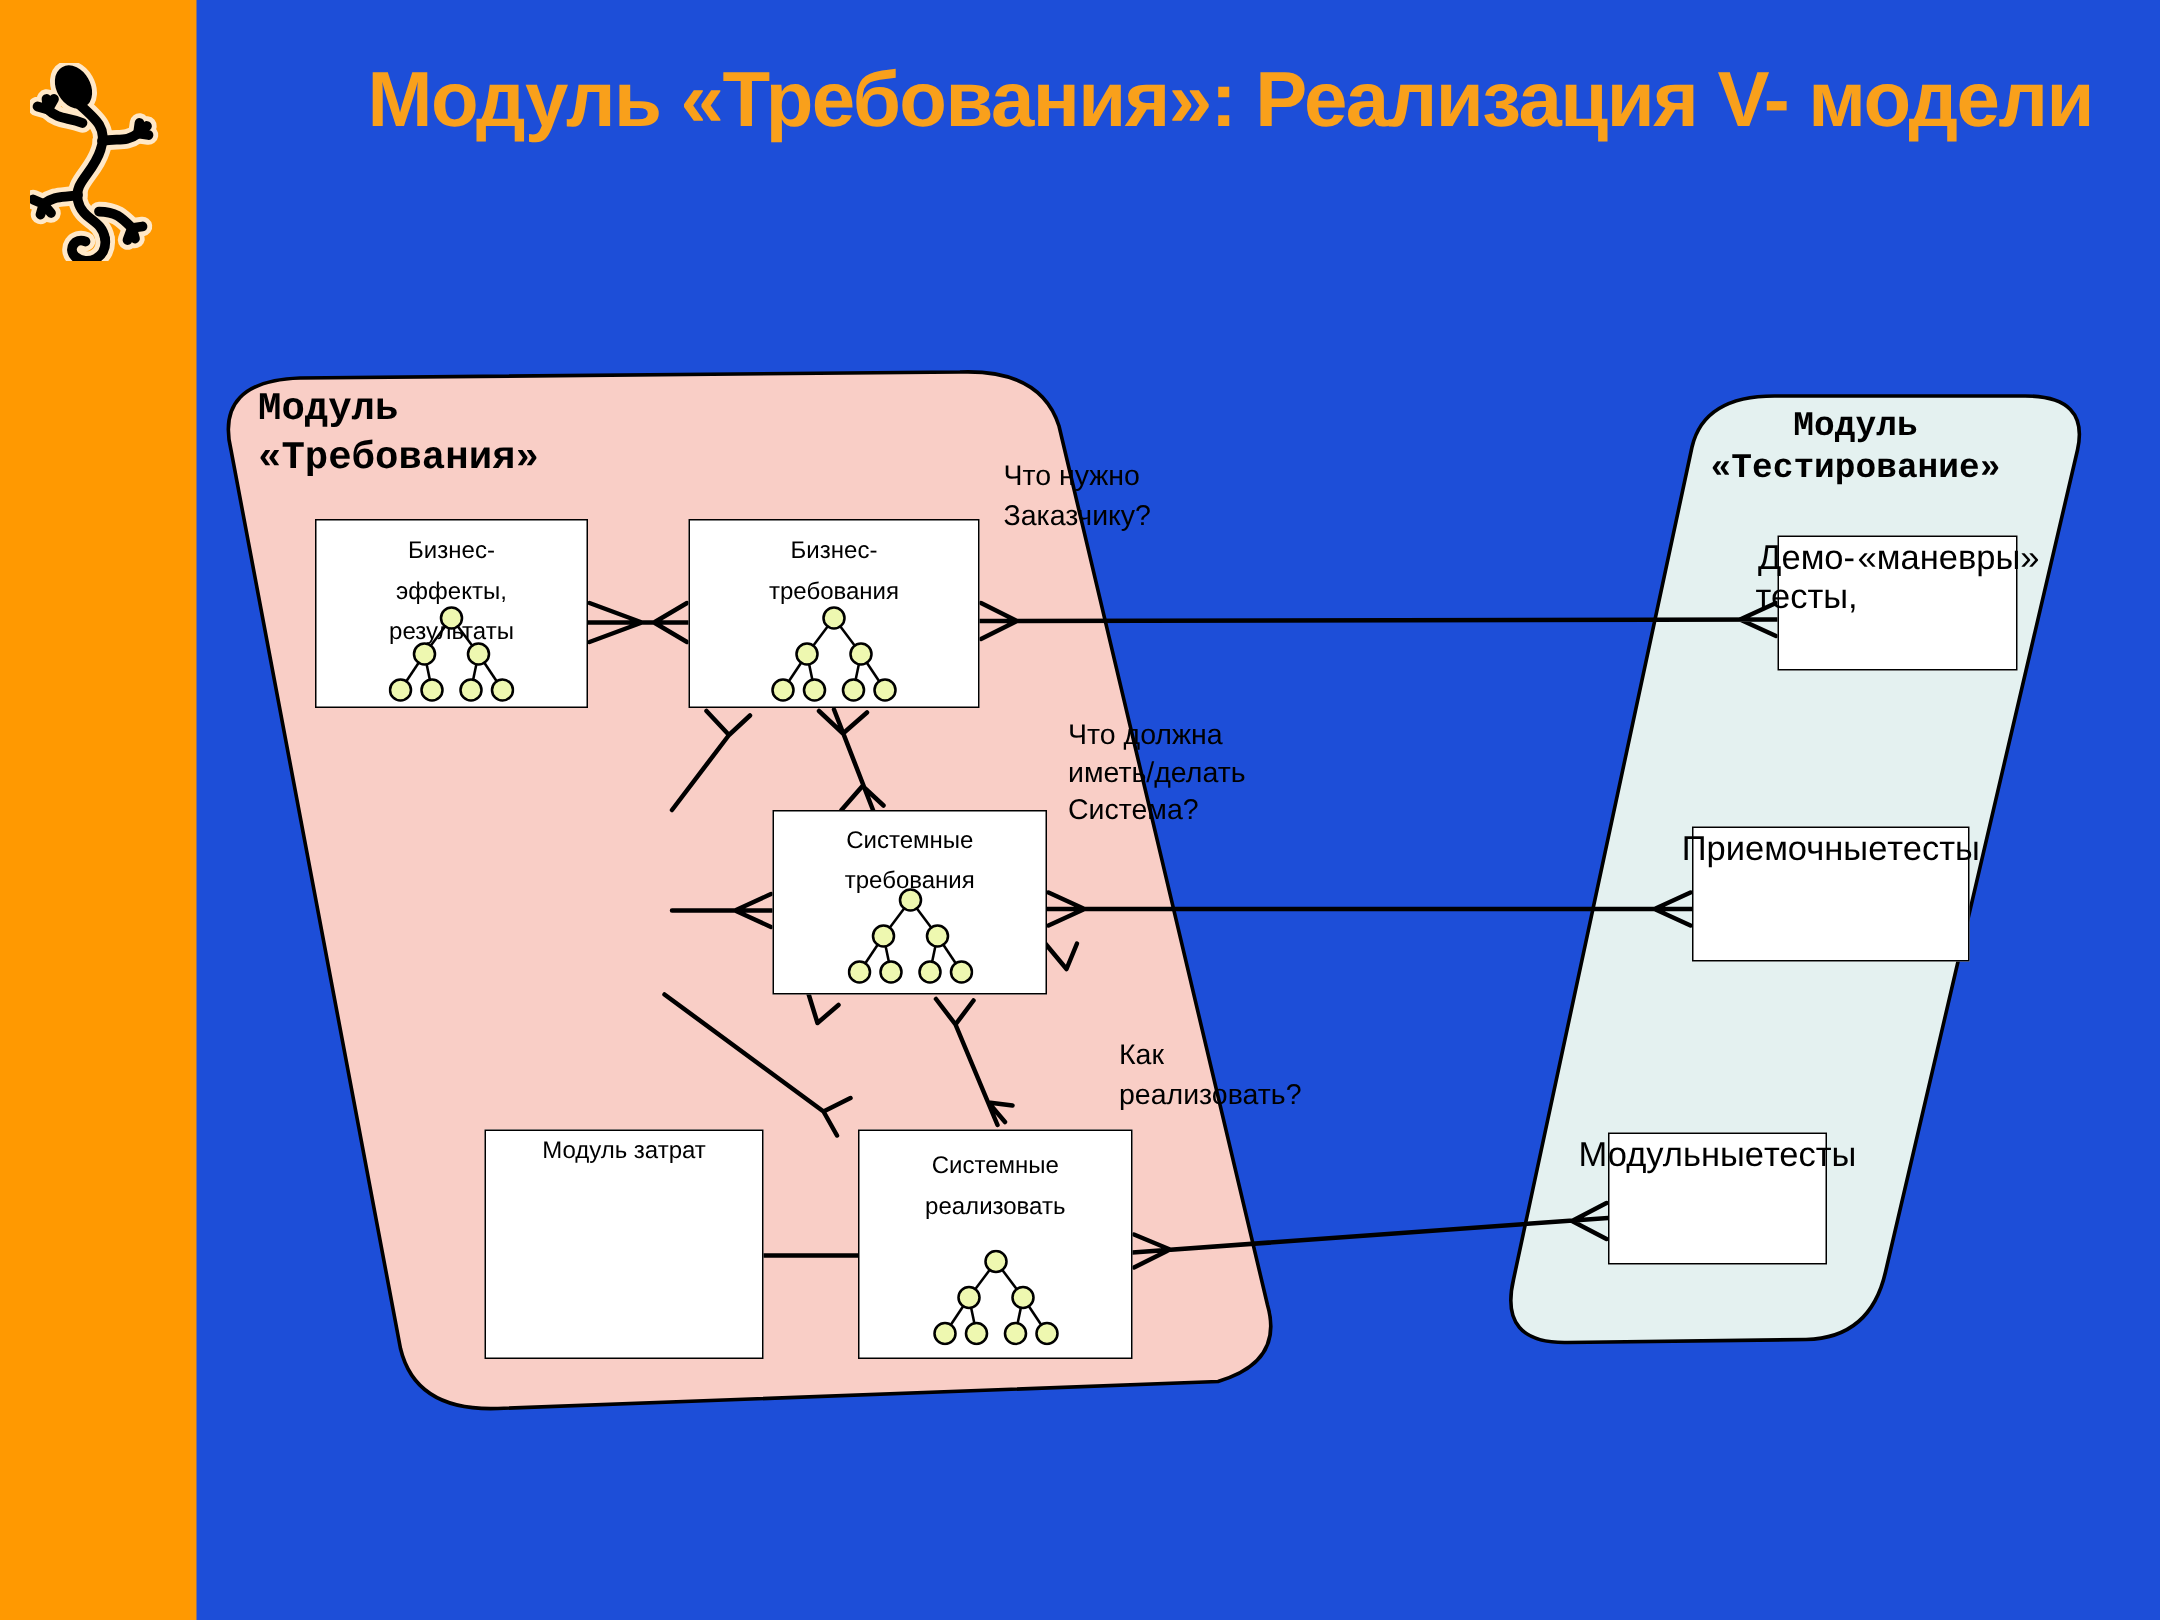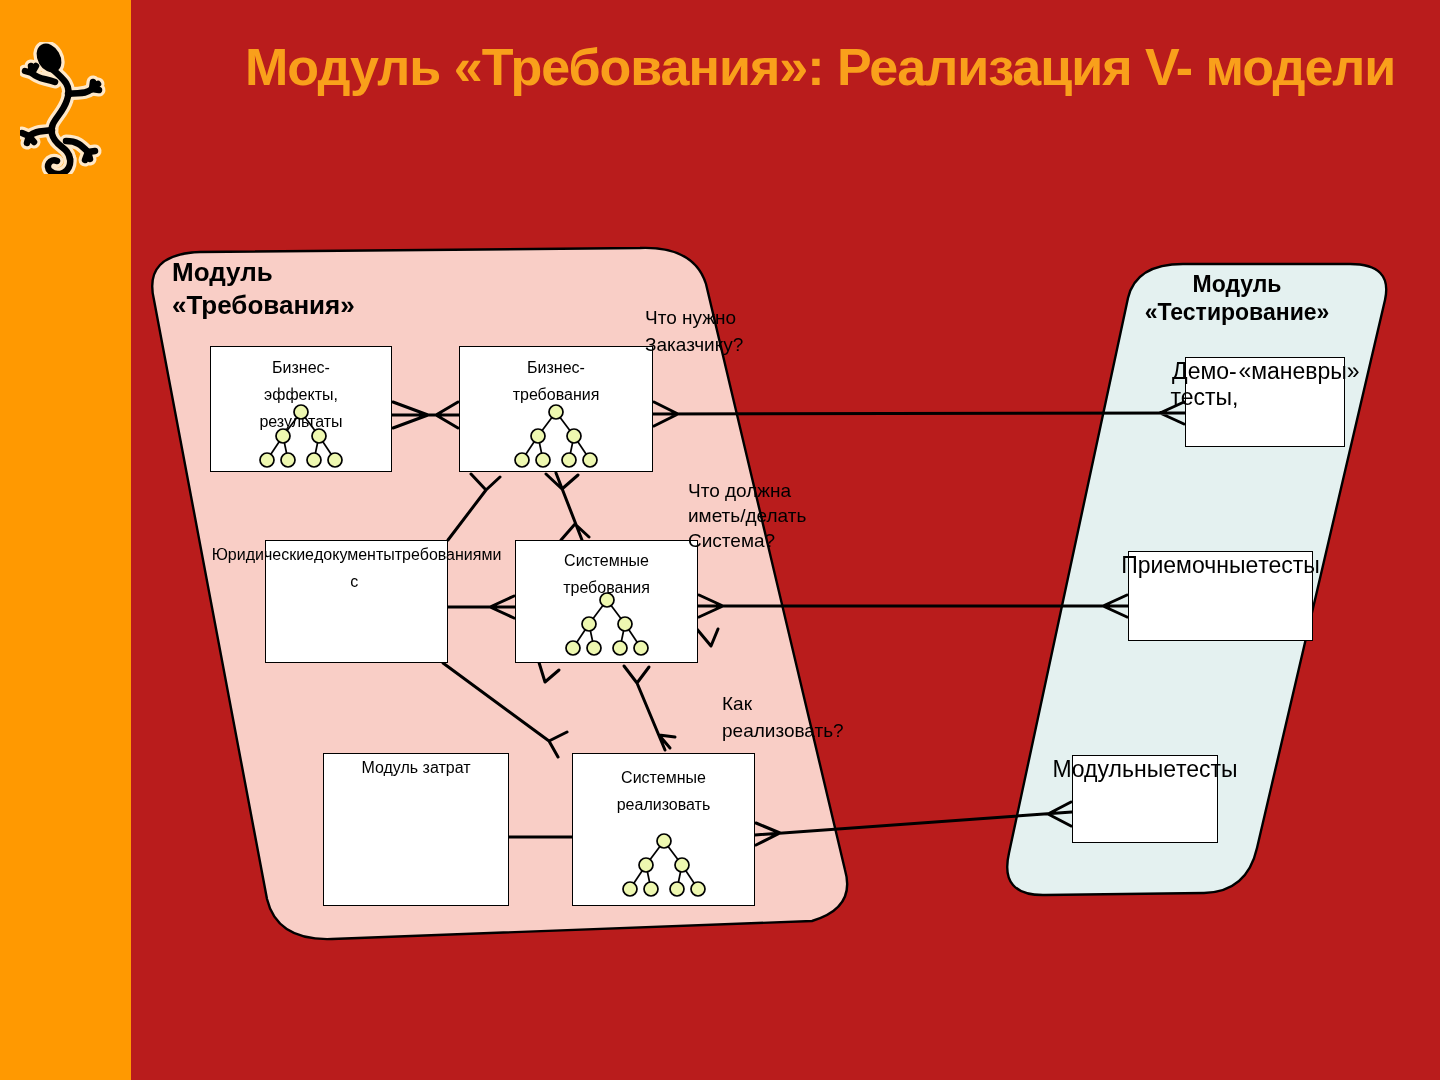--- a/index.html
+++ b/index.html
@@ -1,32 +1,32 @@
 <!DOCTYPE html>
 <html><head>
 <meta charset="utf-8">
 <style>
   html,body{margin:0;padding:0;background:#fff;}
-  .slide{position:relative;width:1440px;height:1080px;background:#b91c1c;overflow:hidden;
+  .slide{position:relative;width:1440px;height:1080px;background:#1d4ed8;overflow:hidden;
          font-family:"Liberation Sans",sans-serif;color:#000;}
   
   .sidebar{position:absolute;left:0;top:0;width:131px;height:1080px;background:#FF9901;}
   .lizard{position:absolute;left:20px;top:42px;}
   .liz-back{stroke:#FFE8C8;stroke-width:13px;fill:#FFE8C8;}
   .liz-front{stroke:#000;stroke-width:6.5px;fill:#000;}
   
   .title{position:absolute;left:245px;top:38px;width:1160px;
          font-size:52px;line-height:58px;font-weight:bold;color:#F9A01B;letter-spacing:-1px;}
   
   .diagram{position:absolute;left:0;top:0;width:1440px;height:1080px;}
   .geom{position:absolute;left:0;top:0;}
   .shape{stroke:#000;stroke-width:2.4px;}
   .con{stroke:#000;stroke-width:3px;fill:none;stroke-linecap:round;stroke-linejoin:round;}
   
-  .mod-label{position:absolute;font-weight:bold;}
+  .mod-label{position:absolute;font-weight:bold;font-family:Liberation Mono, monospace;}
   .mod-label span{display:block;}
   .lab-req{left:172px;top:256px;font-size:26px;line-height:33px;text-align:left;}
   .lab-test{left:1122px;top:270px;width:230px;font-size:23px;line-height:28px;text-align:center;}
   
   .node{position:absolute;box-sizing:border-box;background:#fff;border:1.8px solid #000;
         text-align:center;font-size:16px;line-height:27px;}
   .node span{display:block;}
   .flexc{display:flex;flex-direction:row;justify-content:center;}
   .nb1{left:210px;top:346px;width:182px;height:126px;padding-top:7px;}
   .nb2{left:459px;top:346px;width:194px;height:126px;padding-top:7px;}
@@ -37,21 +37,21 @@
   .ndemo{left:1185px;top:357px;width:160px;height:90px;font-size:23px;line-height:26px;}
   .nacc{left:1128px;top:551px;width:185px;height:90px;font-size:23px;line-height:26px;text-align:center;}
   .nmod{left:1072px;top:755px;width:146px;height:88px;font-size:23px;line-height:26px;}
   
   .tree{position:absolute;left:50%;transform:translateX(-50%);}
   .tb{bottom:3px;} .tm{bottom:6px;} .ts{bottom:8px;}
   .tree line{stroke:#000;stroke-width:1.7px;}
   .tree circle{fill:#EEF8B0;stroke:#000;stroke-width:1.7px;}
   
   .annot{position:absolute;font-size:19px;line-height:27px;}
-  .annot span{display:block;}
+  .annot span{display:block;margin-left:24px;}
   .a1{left:645px;top:304px;}
   .a2{left:688px;top:478px;line-height:25px;}
   .a3{left:722px;top:690px;}
 </style>
 </head>
 <body>
 
 <div class="slide">
 
   <div class="sidebar">
@@ -148,25 +148,20 @@
         <circle cx="42" cy="8" r="7"></circle>
           <circle cx="24" cy="32" r="7"></circle>
           <circle cx="60" cy="32" r="7"></circle>
         <circle cx="8" cy="56" r="7"></circle>
           <circle cx="29" cy="56" r="7"></circle>
           <circle cx="55" cy="56" r="7"></circle>
           <circle cx="76" cy="56" r="7"></circle>
       </svg>
     </div>
 
-    <div class="node nleg flexc">
-      <span>Юридические</span>
-      <span>документы с</span>
-      <span>требованиями</span>
-    </div>
 
     <div class="node nsys">
       <span>Системные</span>
       <span>требования</span>
       <svg class="tree tm" width="84" height="64" viewBox="0 0 84 64">
         <line x1="42" y1="8" x2="24" y2="32"></line>
           <line x1="42" y1="8" x2="60" y2="32"></line>
         <line x1="24" y1="32" x2="8" y2="56"></line>
           <line x1="24" y1="32" x2="29" y2="56"></line>
         <line x1="60" y1="32" x2="55" y2="56"></line>

